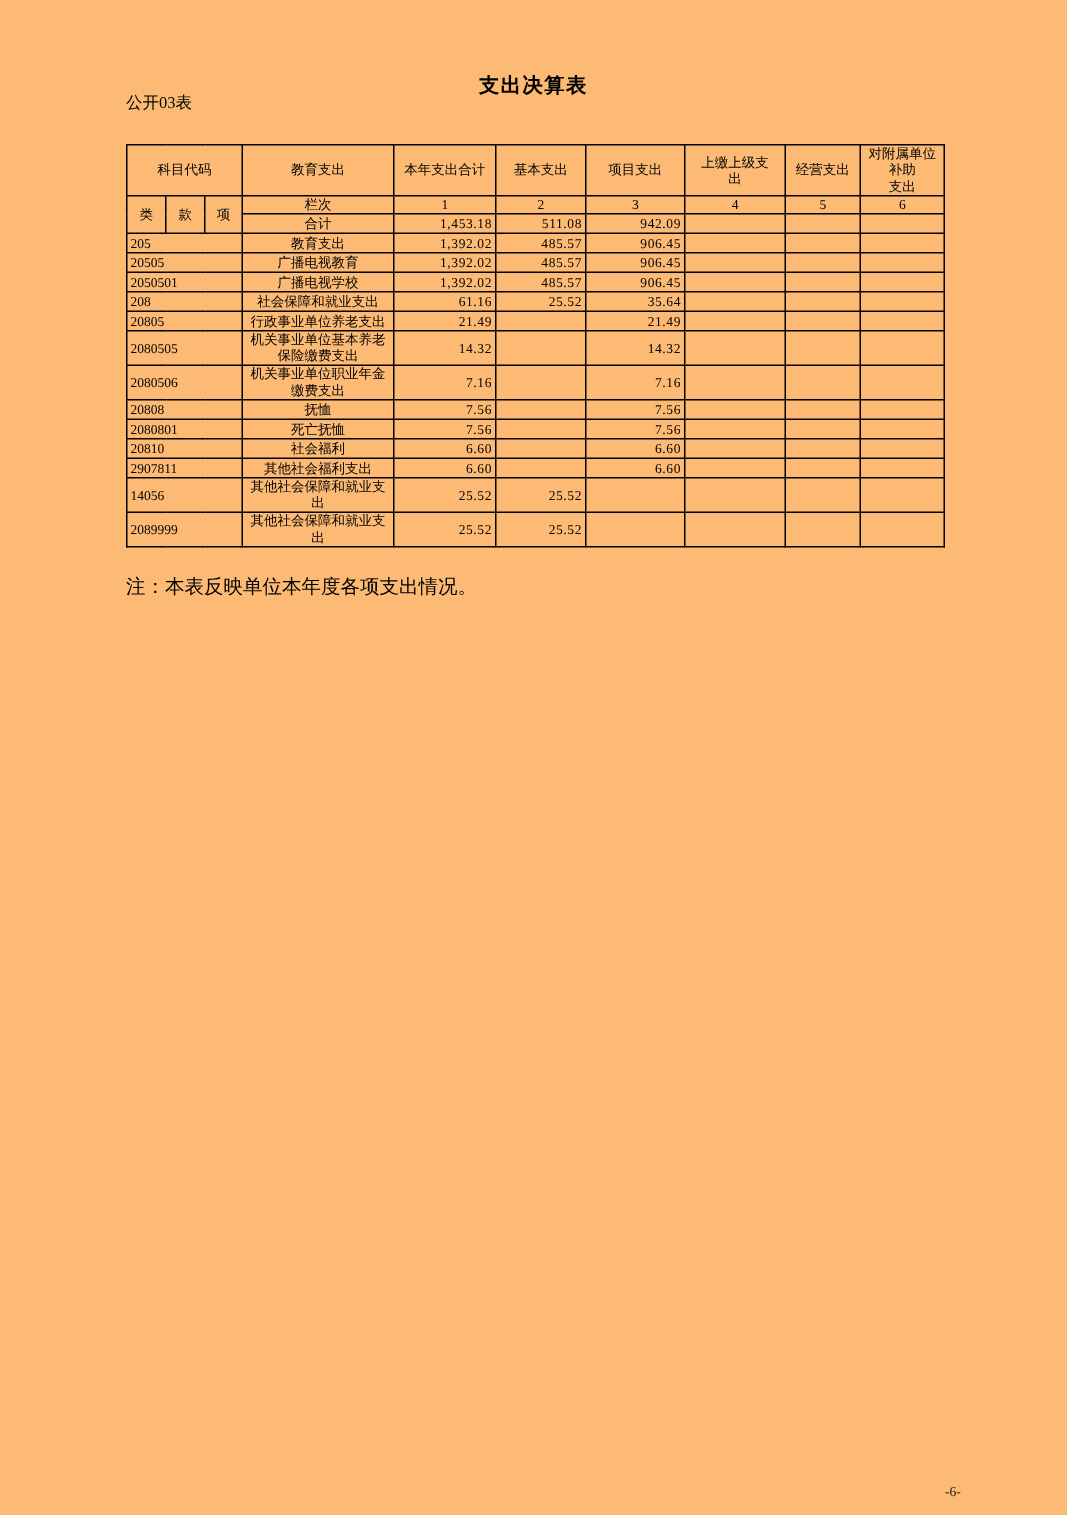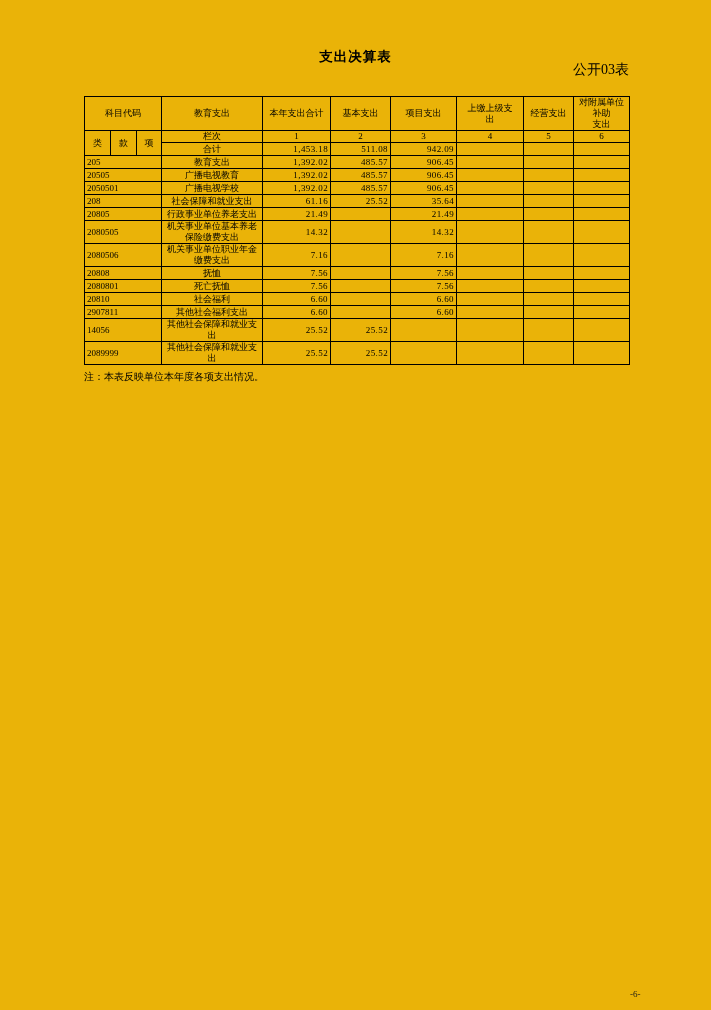--- a/index.html
+++ b/index.html
@@ -9,40 +9,40 @@
     width: 711px;
     height: 1010px;
     position: relative;
     font-family: "Liberation Serif", "DejaVu Serif", serif;
     color: #000000;
   }
   .page {
     position: absolute;
     left: 0; top: 0;
     width: 711px; height: 1010px;
-    background: #eab308;
+    background: #fdba74;
     overflow: hidden;
   }
   .doc-title {
     position: absolute;
     left: 0; top: 48px;
     width: 711px;
     text-align: center;
     font-size: 13.5px;
     font-weight: bold;
     letter-spacing: 1px;
     font-family: "Liberation Sans", "DejaVu Sans", sans-serif;
   }
   .doc-label {
     position: absolute;
     top: 61px;
     left: 84px;
     width: 545px;
-    text-align: right;
-    font-size: 14px;
+    text-align: left;
+    font-size: 11px;
   }
   .meta-line {
     position: absolute;
     top: 78px;
     left: 84px;
     width: 545px;
     display: flex;
     justify-content: space-between;
     font-size: 9.5px;
   }
@@ -74,22 +74,22 @@
     line-height: 10.5px;
   }
   tr.hrow1 td { height: 31px; }
   tr.hrow2 td { height: 11px; }
   tr.hrow3 td { height: 12px; }
   td.code { text-align: left; }
   td.name { text-align: center; font-size: 8.5px; line-height: 9.5px; }
   td.val  { text-align: right; letter-spacing: 0.4px; }
   td.ctr  { text-align: center; }
   .note {
-    margin-top: 5px;
-    font-size: 10px;
+    margin-top: 17px;
+    font-size: 13px;
   }
   .page-number {
     position: absolute;
     left: 630px;
     top: 989px;
     font-size: 9px;
     color: #1a1a1a;
   }
 </style>
 </head>

